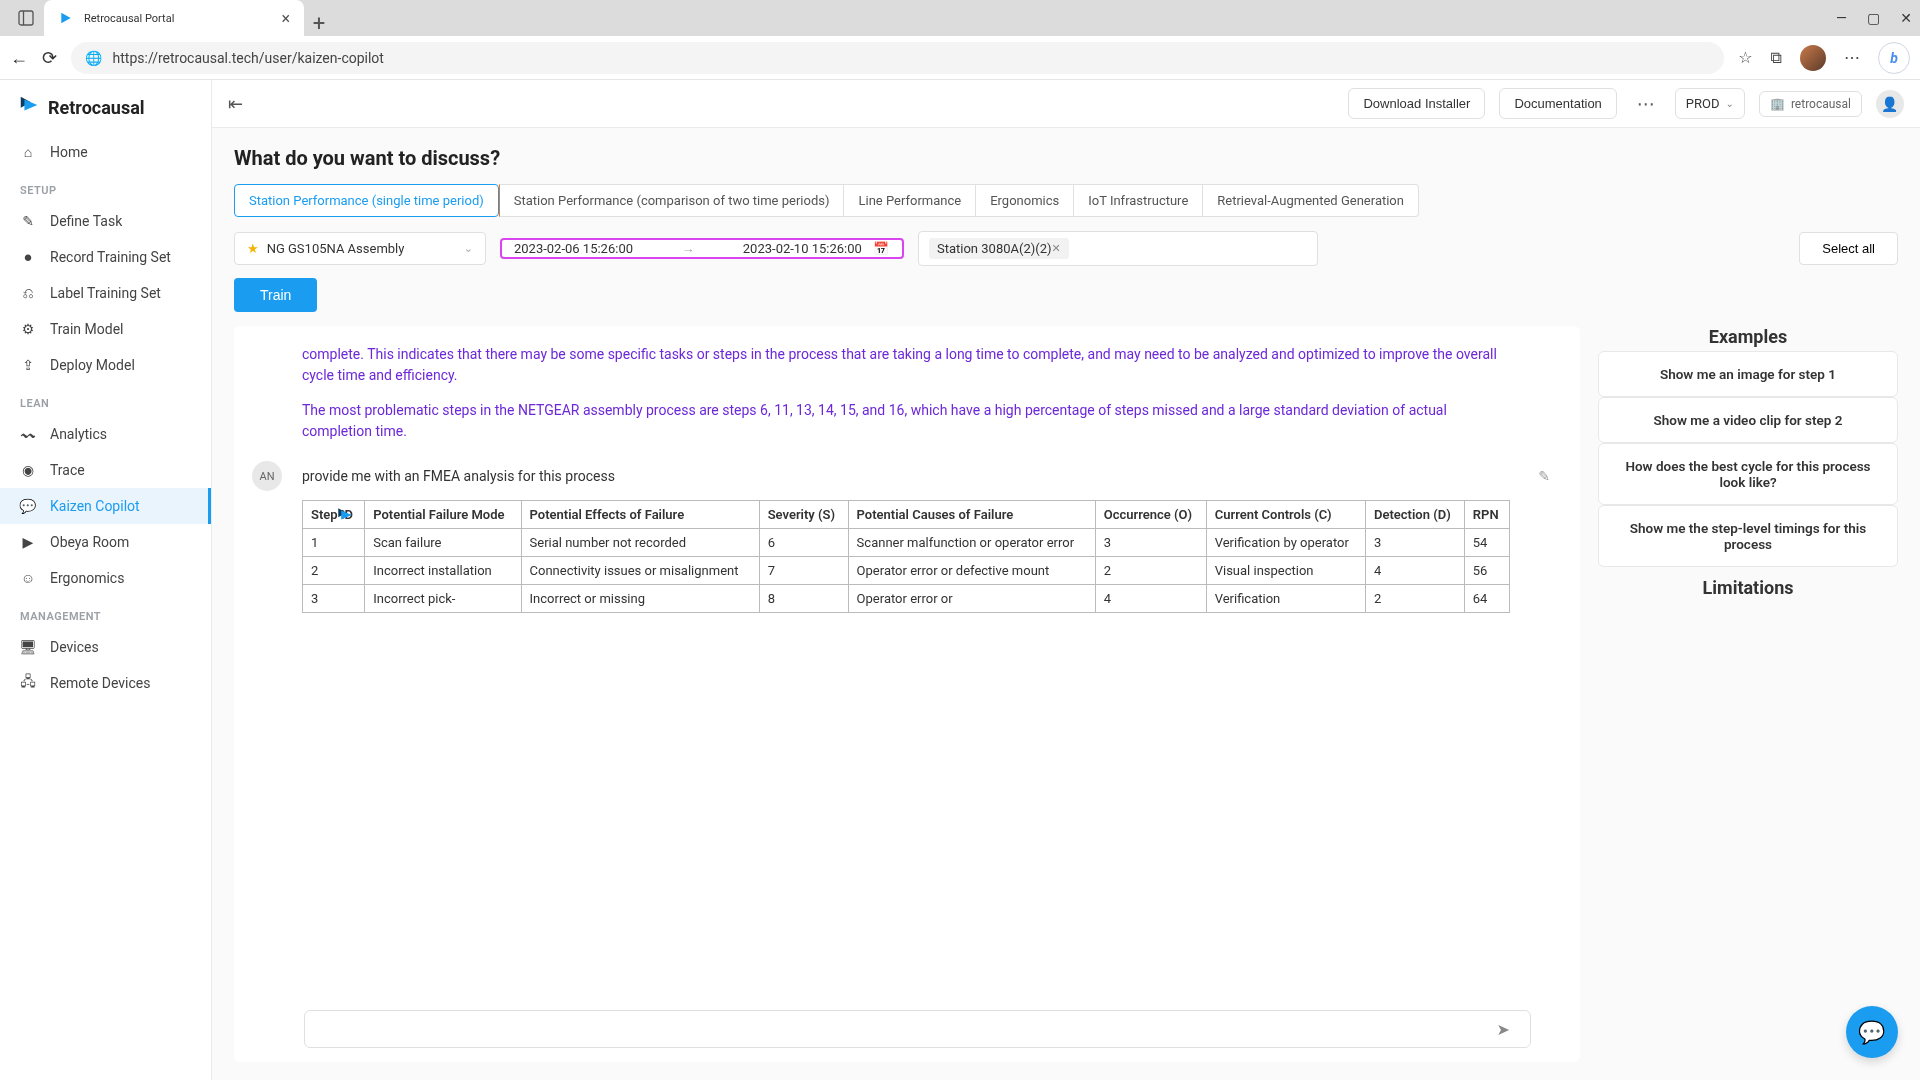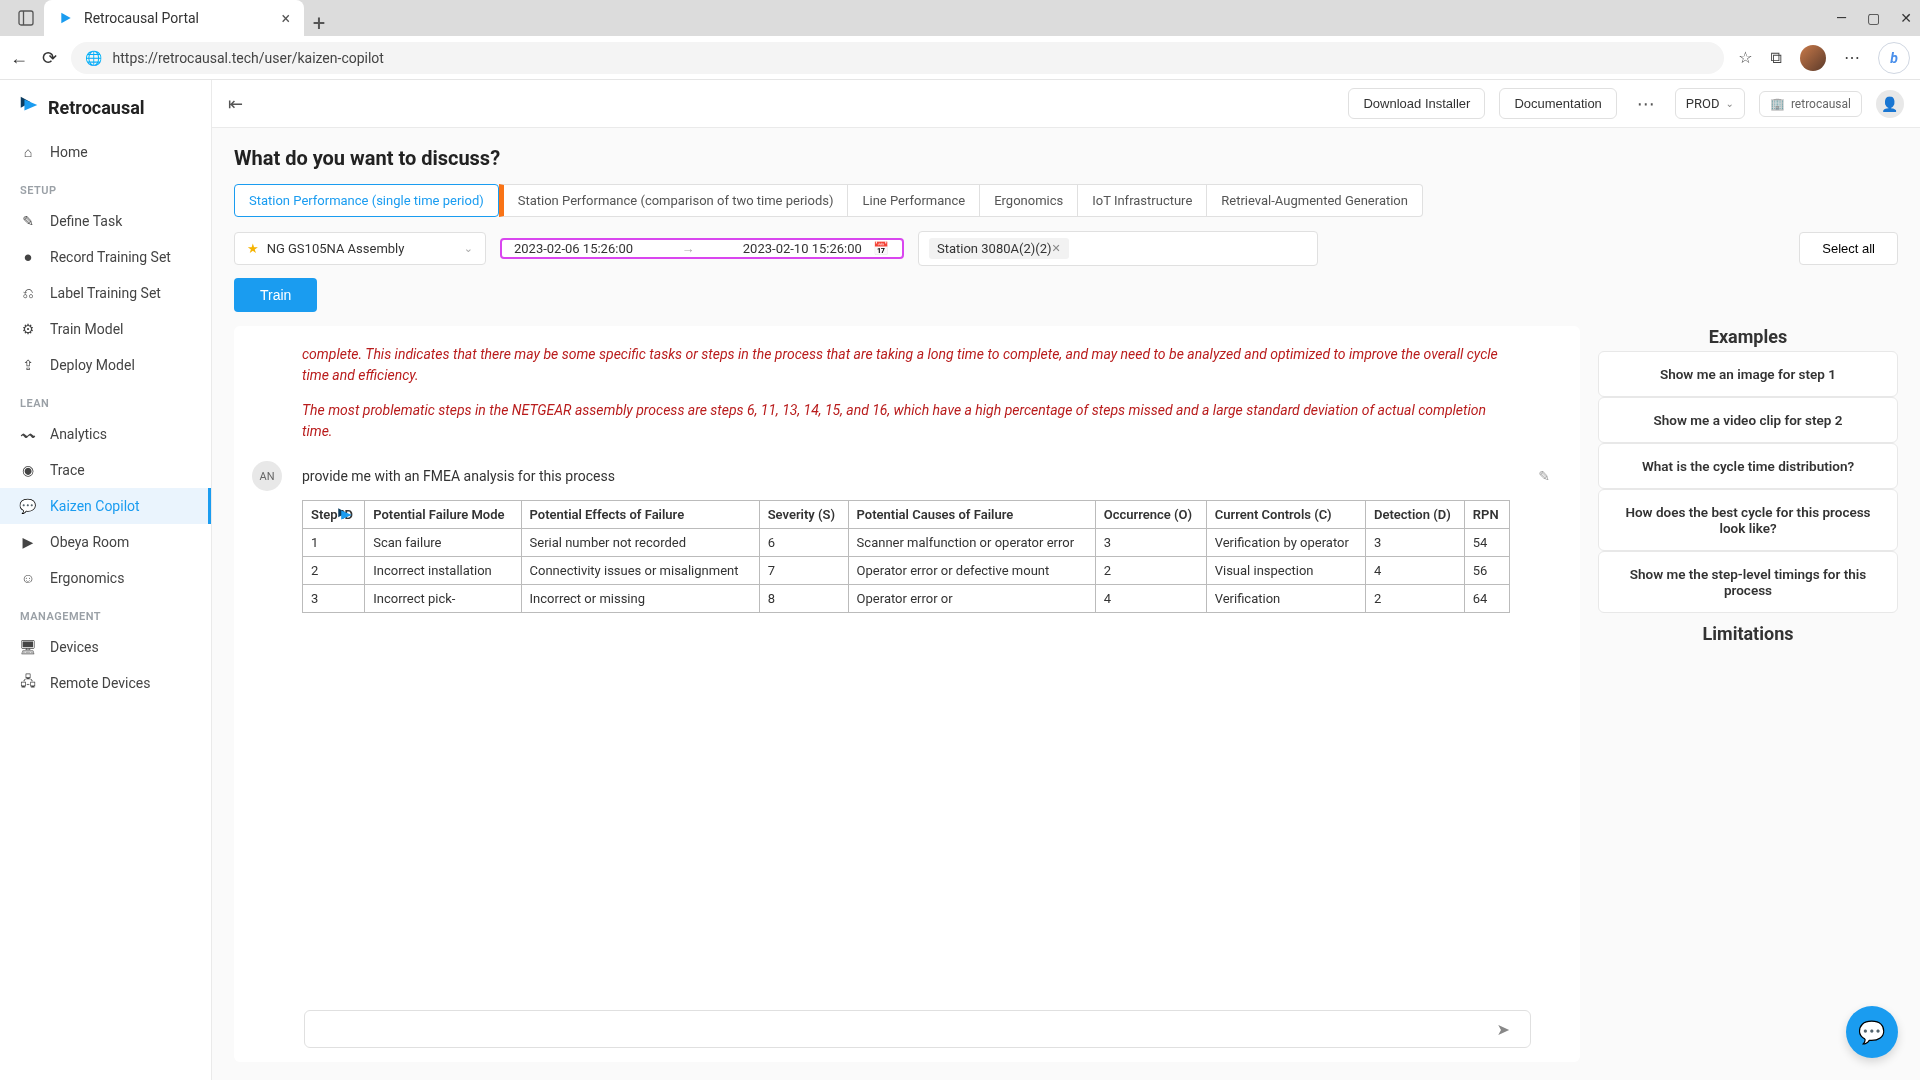--- a/index.html
+++ b/index.html
@@ -4,21 +4,21 @@
 <style>
 * { box-sizing: border-box; margin: 0; padding: 0; }
 body { font-family: -apple-system, BlinkMacSystemFont, "Segoe UI", Roboto, sans-serif; font-size: 14px; color: #333; background: #fff; overflow: hidden; }
 
 
 .browser-chrome { background: #dcdcdc; height: 36px; display: flex; align-items: center; position: relative; }
 .tab-strip { display: flex; align-items: flex-end; height: 36px; padding-left: 8px; }
 .tab-icon-box { width: 36px; height: 36px; display: flex; align-items: center; justify-content: center; background: #dcdcdc; }
 .tab { background: #fff; border-radius: 8px 8px 0 0; padding: 8px 14px; display: flex; align-items: center; gap: 10px; min-width: 260px; height: 36px; }
 .tab-favicon { width: 16px; height: 16px; display: flex; align-items: center; justify-content: center; }
-.tab-title { flex: 1; font-size: 14px; color: #333; }
+.tab-title { flex: 1; font-size: 11px; color: #333; }
 .tab-close { font-size: 16px; color: #555; cursor: pointer; }
 .tab-add { width: 30px; text-align: center; font-size: 22px; color: #555; cursor: pointer; }
 .window-controls { position: absolute; right: 8px; top: 0; display: flex; gap: 20px; height: 36px; align-items: center; }
 .win-ctrl { font-size: 14px; color: #333; cursor: pointer; }
 
 .addr-bar { background: #fff; height: 44px; display: flex; align-items: center; padding: 0 10px; gap: 14px; border-bottom: 1px solid #e5e5e5; }
 .nav-btn { font-size: 18px; color: #333; cursor: pointer; }
 .url-box { flex: 1; background: #f4f4f4; border-radius: 20px; height: 32px; display: flex; align-items: center; padding: 0 14px; gap: 10px; color: #444; font-size: 14px; }
 .url-box .globe { font-size: 14px; }
 .addr-icons { display: flex; align-items: center; gap: 18px; }
@@ -49,40 +49,40 @@
 
 .content { flex: 1; background: #fafafa; padding: 18px 22px; overflow: hidden; display: flex; flex-direction: column; }
 .page-title { font-size: 20px; font-weight: 700; color: #222; margin-bottom: 14px; }
 
 .topic-tabs { display: flex; gap: 0; margin-bottom: 14px; }
 .topic-tab { border: 1px solid #e0e0e0; padding: 8px 14px; font-size: 13px; cursor: pointer; background: #fff; color: #555; }
 .topic-tab:first-child { border-radius: 4px 0 0 4px; }
 .topic-tab:last-child { border-radius: 0 4px 4px 0; }
 .topic-tab + .topic-tab { border-left: none; }
 .topic-tab.active { border: 1px solid #1a9cf0; color: #1a9cf0; background: #fff; border-radius: 4px; }
-.topic-tab.active + .topic-tab { border-left: 5px solid #f97316; }
+.topic-tab.active + .topic-tab { border-left: 1px solid #f97316; }
 
 .filter-row { display: flex; gap: 14px; margin-bottom: 12px; align-items: center; }
 .select-box { border: 1px solid #e0e0e0; border-radius: 4px; background: #fff; padding: 8px 12px; display: flex; align-items: center; gap: 8px; font-size: 13px; flex: 0 0 252px; position: relative; cursor: pointer; }
 .select-box .chev { margin-left: auto; color: #aaa; font-size: 11px; }
 .star { color: #f5b301; }
 .date-range { border: 2px solid #d946ef; border-radius: 4px; background: #fff; padding: 1px 12px; display: flex; align-items: center; gap: 12px; font-size: 13px; flex: 0 0 404px; cursor: pointer; }
 .date-range .arrow { color: #aaa; flex:1; text-align:center; }
 .date-range .cal { color: #aaa; }
 .station-tag { border: 1px solid #e0e0e0; border-radius: 4px; background: #fff; padding: 6px 10px; font-size: 13px; display: flex; align-items: center; gap: 6px; flex: 0 0 400px; }
 .station-chip { background: #f2f2f2; padding: 3px 8px; border-radius: 3px; display: inline-flex; align-items: center; }
 .station-chip .x { color: #888; cursor: pointer; font-size: 11px; }
 .select-all-btn { margin-left: auto; border: 1px solid #e0e0e0; border-radius: 4px; background: #fff; padding: 8px 22px; font-size: 13px; cursor: pointer; }
 
 .advise-btn { background: #1a9cf0; color: #fff; border: none; border-radius: 4px; padding: 9px 26px; font-size: 14px; cursor: pointer; margin-bottom: 14px; align-self: flex-start; }
 
 .chat-area { flex: 1; display: flex; gap: 18px; overflow: hidden; }
 .chat-left { flex: 1; background: #fff; border-radius: 6px; display: flex; flex-direction: column; overflow: hidden; position: relative; }
 .chat-scroll { flex: 1; overflow-y: auto; padding: 18px 70px 18px 68px; }
-.chat-text { font-size: 14px; color: #b91c1c; line-height: 1.5; font-style: italic; }
+.chat-text { font-size: 14px; color: #6d28d9; line-height: 1.5; }
 .chat-meta { display: flex; align-items: center; gap: 12px; margin: 26px 0 16px; position: relative; }
 .chat-av { width: 30px; height: 30px; border-radius: 50%; background: #e8e8e8; display: flex; align-items: center; justify-content: center; font-size: 11px; color: #666; position: absolute; left: -50px; }
 .chat-q { font-size: 14px; color: #333; }
 .edit-ico { position: absolute; right: -40px; color: #999; cursor: pointer; font-size: 14px; }
 .fmea-logo { width: 30px; height: 30px; flex-shrink: 0; display: flex; align-items: center; justify-content: center; position: absolute; left: 28px; }
 .fmea-table { border-collapse: collapse; width: 100%; font-size: 13px; }
 .fmea-table th, .fmea-table td { border: 1px solid #bbb; padding: 6px 8px; text-align: left; vertical-align: top; }
 .fmea-table th { font-weight: 600; }
 
 .input-row { border-top: 1px solid transparent; padding: 10px 70px 14px; display: flex; align-items: center; }
@@ -345,21 +345,20 @@
           <div class="input-row">
             <input class="chat-input" style="">
             <span class="send-btn">➤</span>
           </div>
         </div>
 
         <div class="right-panel">
           <div class="right-title">Examples</div>
           <div class="example-card">Show me an image for step 1</div>
           <div class="example-card">Show me a video clip for step 2</div>
-          <div class="example-card">What is the cycle time distribution?</div>
           <div class="example-card">How does the best cycle for this process look like?</div>
           <div class="example-card">Show me the step-level timings for this process</div>
           <div class="right-title" style="margin-top:10px;">Limitations</div>
         </div>
       </div>
     </div>
   </div>
 </div>
 
 <div class="fab">💬</div>

